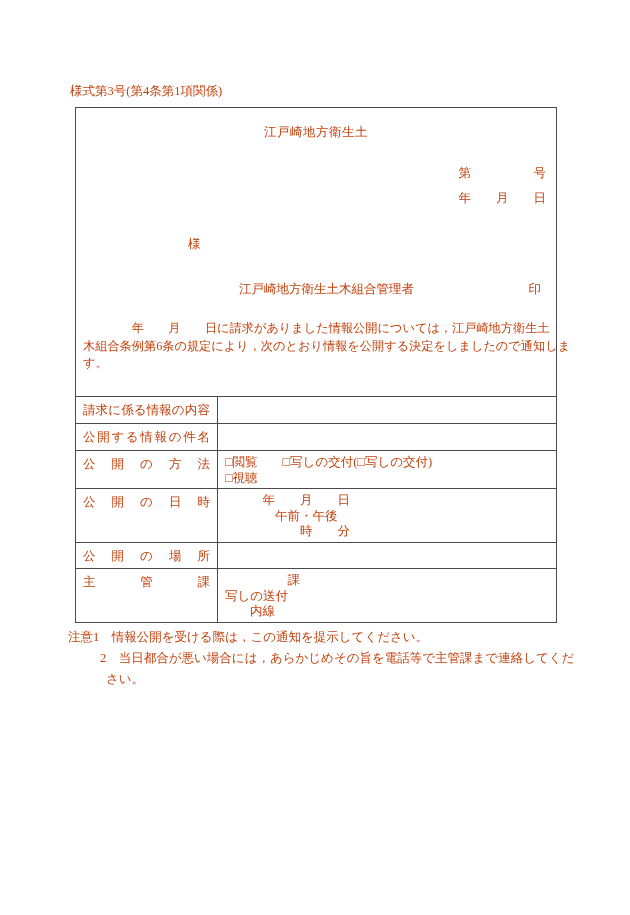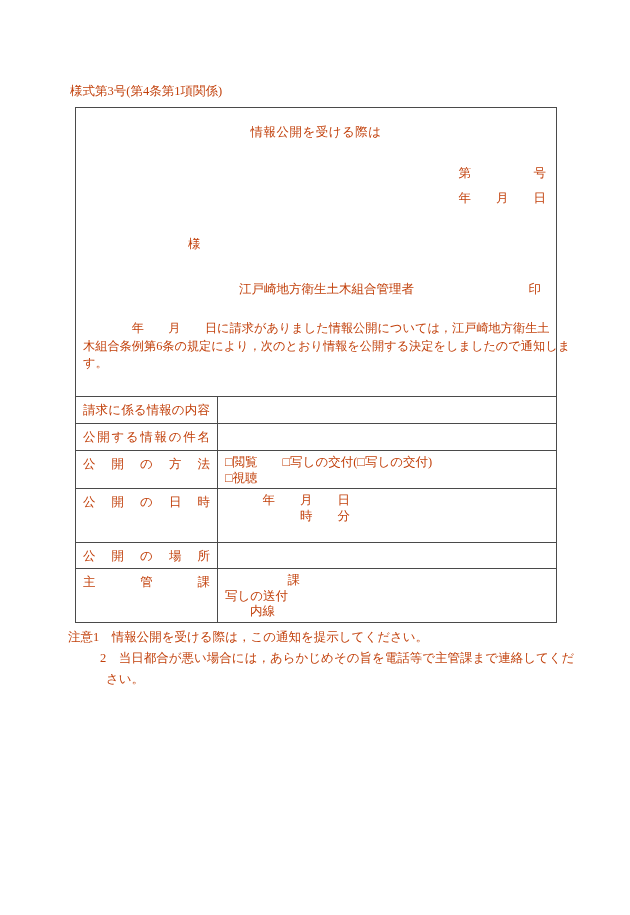--- a/index.html
+++ b/index.html
@@ -47,21 +47,21 @@
 </style>
 </head>
 <body>
 
 <div class="page">
 
   <div class="form-number">様式第3号(第4条第1項関係)</div>
 
   <div class="box">
 
-    <div class="title">情報公開を受ける際は</div>
+    <div class="title">江戸崎地方衛生土</div>
 
     <div class="doc-no">第　　　　　号</div>
     <div class="doc-date">年　　月　　日</div>
 
     <div class="addressee">様</div>
 
     <div class="issuer-row">
       <span class="issuer">江戸崎地方衛生土木組合管理者</span>
       <span class="seal">印</span>
     </div>
@@ -126,20 +126,21 @@
       <div class="trow rh4">
         <div class="tlabel char-justify">
             <span>公</span>
             <span>開</span>
             <span>の</span>
             <span>日</span>
             <span>時</span>
           </div>
         <div class="tvalue">
           <div class="vline">　　　年　　月　　日</div>
+          <div class="vline">　　　　午前・午後</div>
           <div class="vline">　　　　　　時　　分</div>
         </div>
       </div>
 
       <div class="trow rh5">
         <div class="tlabel char-justify">
             <span>公</span>
             <span>開</span>
             <span>の</span>
             <span>場</span>

